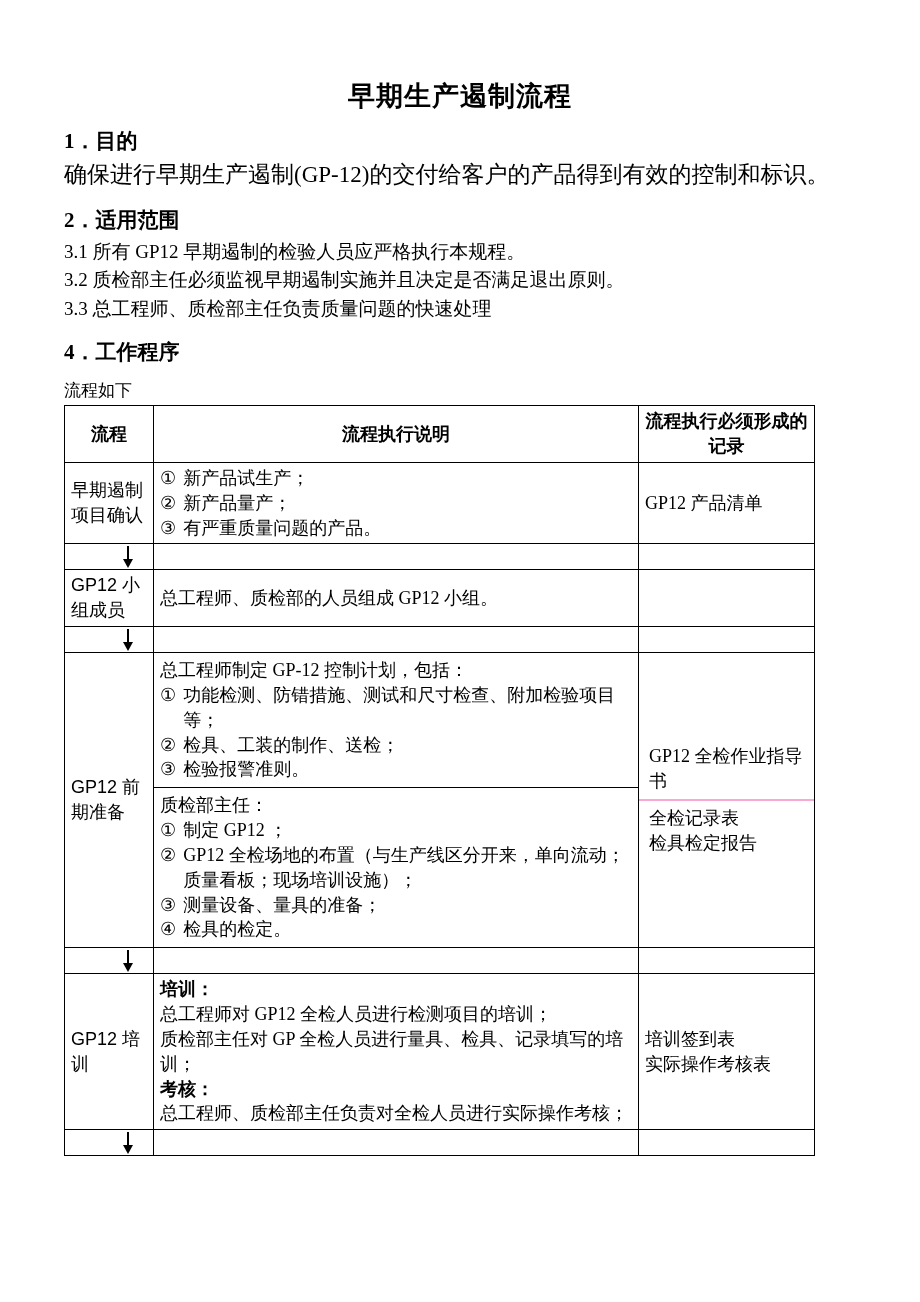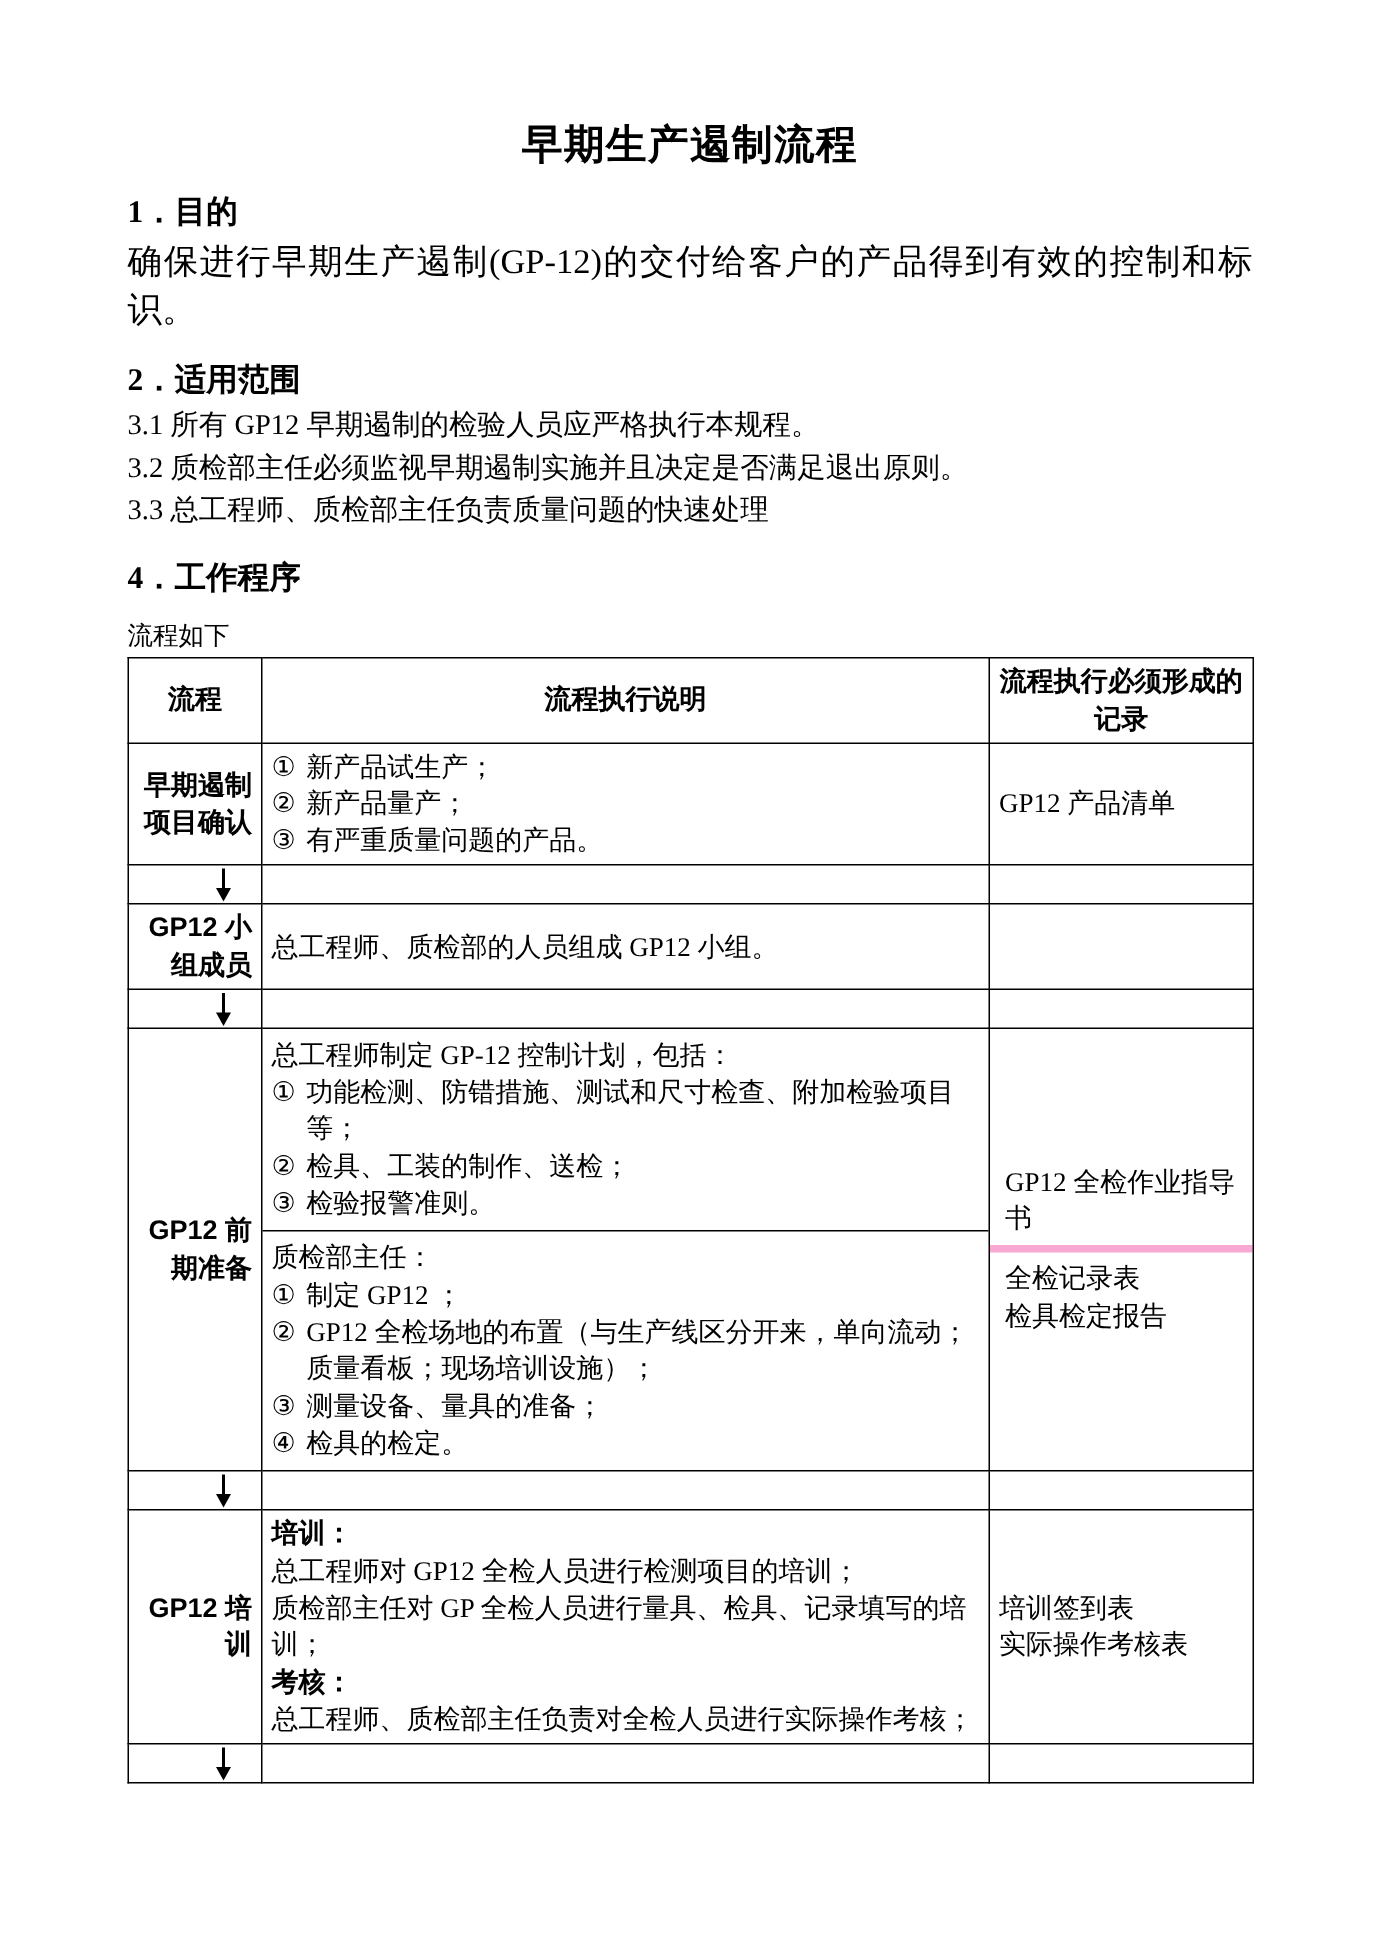--- a/index.html
+++ b/index.html
@@ -9,21 +9,21 @@
     height: 1302px;
     background: #ffffff;
     font-family: "Liberation Serif", "DejaVu Serif", serif;
     color: #000000;
     overflow: hidden;
   }
   .page {
     position: relative;
     width: 920px;
     height: 1302px;
-    padding: 0 85px;
+    padding: 0 64px;
   }
   .doc-title {
     text-align: center;
     font-family: "Liberation Sans", "DejaVu Sans", sans-serif;
     font-weight: bold;
     font-size: 27px;
     letter-spacing: 1px;
     margin: 0;
     padding-top: 80px;
     line-height: 1.2;
@@ -71,23 +71,23 @@
   col.c3 { width: 176px; }
 
   td.head {
     text-align: center;
     font-family: "Liberation Sans", "DejaVu Sans", sans-serif;
     font-weight: bold;
     font-size: 19px;
     padding: 6px 4px;
   }
   td.stage {
-    text-align: right;
-    font-family: "Liberation Sans", "DejaVu Sans", sans-serif;
-    font-weight: bold;
+    text-align: left;
+    font-family: "Liberation Sans", "DejaVu Sans", sans-serif;
+    font-weight: normal;
     font-size: 18px;
     line-height: 1.42;
     padding: 4px 3px;
   }
   td.desc { text-align: left; vertical-align: middle; }
   td.rec  { text-align: left; vertical-align: middle; padding-left: 10px; }
 
   .lines { margin: 0; }
   .num-item {
     display: flex;
@@ -129,21 +129,21 @@
     border-right: 5px solid transparent;
     border-top: 9px solid #000;
   }
   .split-cell { padding: 0 !important; }
   .split-top, .split-bot {
     padding: 5px 6px;
     font-family: Liberation Serif, serif;
   }
   .split-top { border-bottom: 1px solid #000; }
   .rec-split-top, .rec-split-bot { padding: 5px 10px; }
-  .rec-split-top { border-bottom: 5px solid #f9a8d4; }
+  .rec-split-top { border-bottom: 2px solid #f9a8d4; }
 </style>
 </head>
 <body>
 
 <div class="page">
 
   <h1 class="doc-title">早期生产遏制流程</h1>
 
   <div class="sec-heading">1．目的</div>
   <p class="para">确保进行早期生产遏制(GP-12)的交付给客户的产品得到有效的控制和标识。</p>

